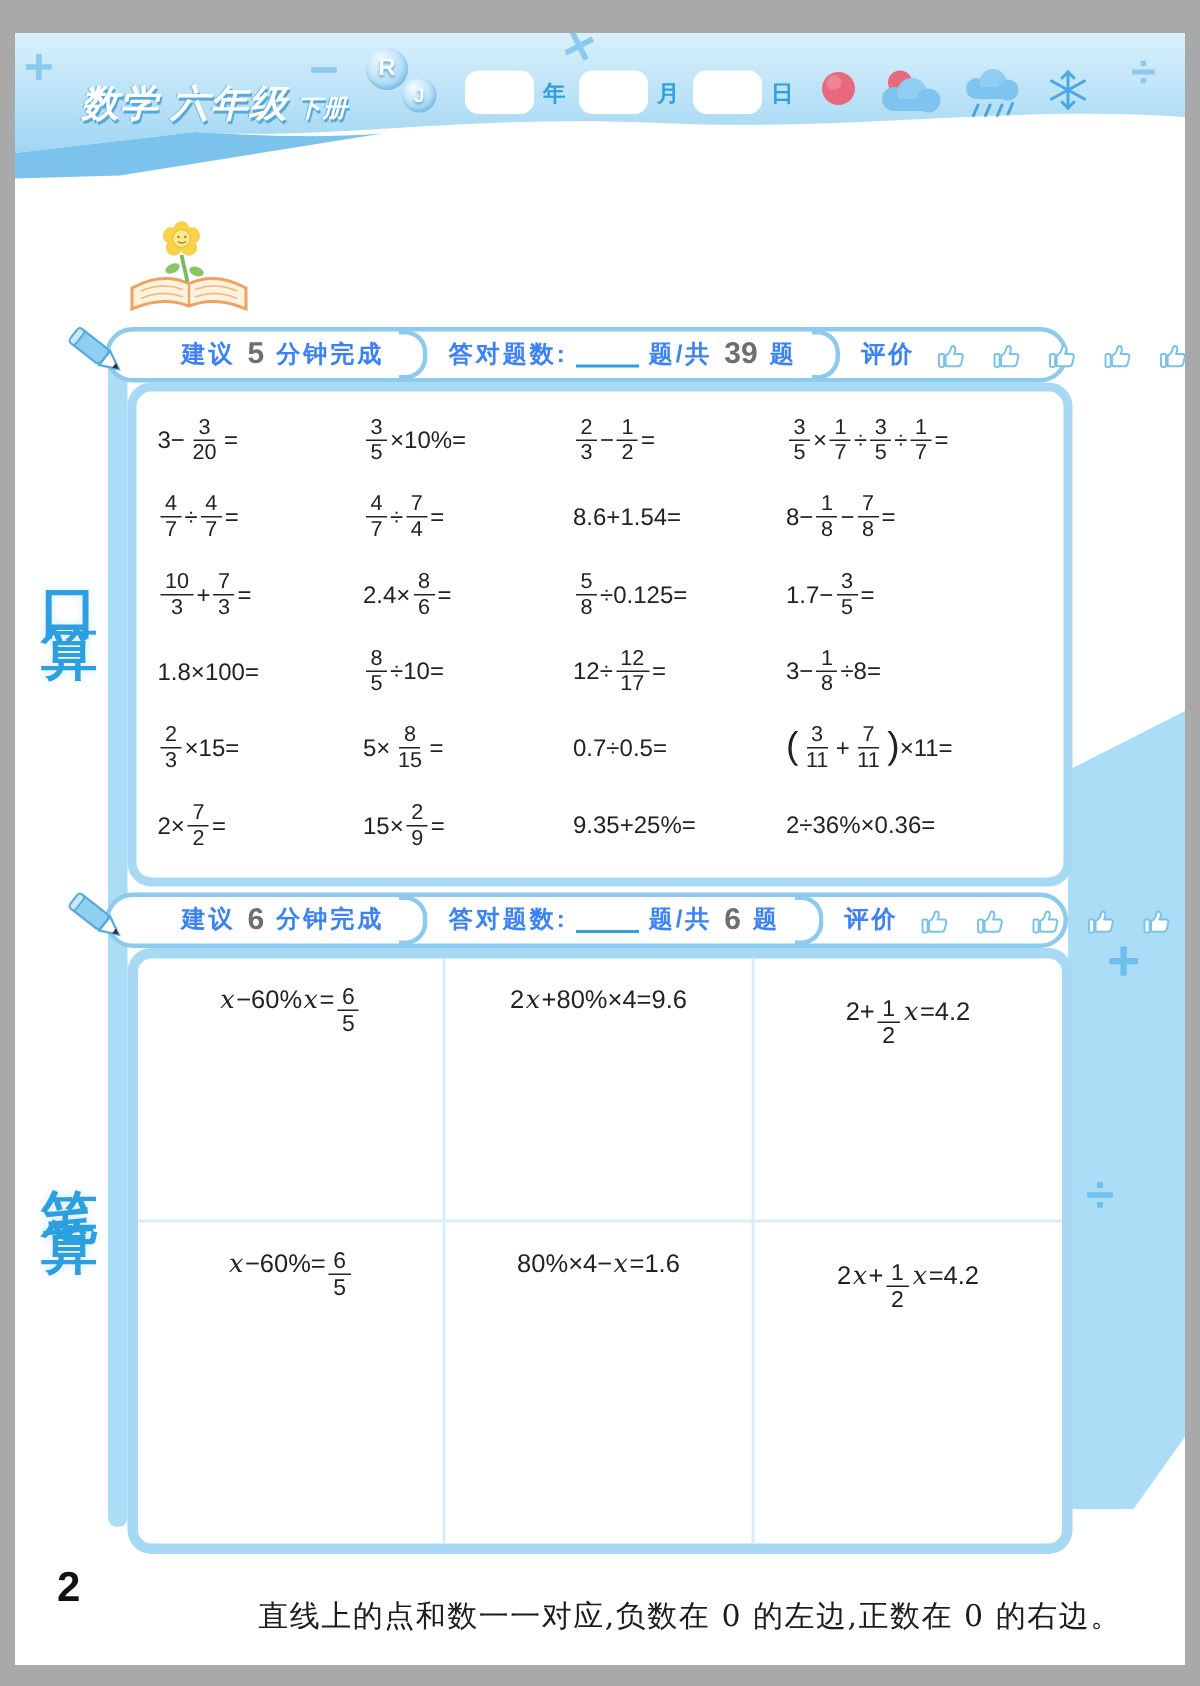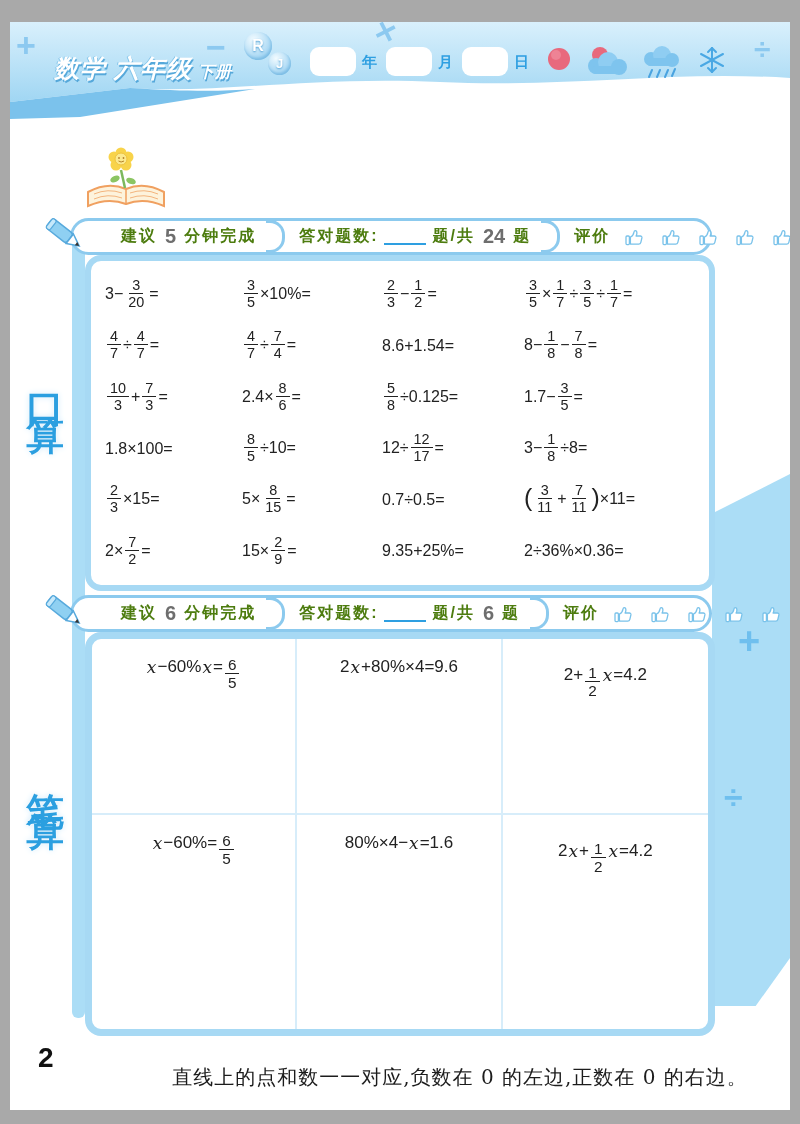--- a/index.html
+++ b/index.html
@@ -29,21 +29,21 @@
   .vstripe{position:absolute;left:62px;top:204px;width:13px;height:792px;background:#abddf6;border-radius:6px;}
   .rband{position:absolute;left:702px;top:418px;width:78px;height:566px;background:#abddf6;
          clip-path:polygon(0 13%,100% 6%,100% 91.5%,56% 100%,0 100%);}
   .rband .decor{color:#6fbfee;}
 
   
   .pill{position:absolute;left:60px;width:642px;height:37px;background:#fff;border:3px solid #8ccaee;
         border-radius:20px;display:flex;align-items:center;box-sizing:border-box;padding-left:48px;z-index:3;}
   .pencil{position:absolute;left:-34px;top:-12px;}
   .seg{display:flex;align-items:center;gap:6px;white-space:nowrap;}
-  .blue{color:#4d7c0f;font-weight:bold;font-size:16px;letter-spacing:2px;}
+  .blue{color:#3b82f6;font-weight:bold;font-size:16px;letter-spacing:2px;}
   .bignum{color:#6e6e6e;font-weight:bold;font-size:20px;padding:0 2px;}
   .blank{display:inline-block;width:42px;height:14px;border-bottom:2px solid #2e9fe1;}
   .divider{width:16px;height:27px;border:3px solid #8ccaee;border-left:none;border-radius:0 15px 15px 0;
            margin:0 14px 0 10px;flex:none;}
   .thumbs{display:flex;gap:15px;margin-left:8px;}
   .thumbs svg{display:block;}
 
   
   .box{position:absolute;left:75px;width:630px;background:#fff;border:6px solid #a7d9f4;border-radius:16px;
        box-sizing:border-box;z-index:2;}
@@ -187,21 +187,21 @@
       <div class="seg">
         <span class="blue">建议</span>
         <span class="bignum">5</span>
         <span class="blue">分钟完成</span>
       </div>
       <span class="divider"></span>
       <div class="seg">
         <span class="blue">答对题数:</span>
         <span class="blank"></span>
         <span class="blue">题/共</span>
-        <span class="bignum">24</span>
+        <span class="bignum">39</span>
         <span class="blue">题</span>
       </div>
       <span class="divider"></span>
       <div class="seg">
         <span class="blue">评价</span>
         <span class="thumbs">
   <svg width="22" height="22" viewBox="0 0 22 22">
     <rect x="2" y="10" width="3.4" height="8.6" rx="1" fill="#fff" stroke="#79c2ea" stroke-width="1.3"></rect>
     <path d="M6.4 18v-7c1.9-.7 3.1-2.4 3.5-4.7.16-.9.55-1.7 1.35-1.7 1.05 0 1.65 1.05 1.65 2.3 0 1.1-.3 2.2-.85 3.1h4.3c1.05 0 1.75.95 1.55 1.9l-1.05 4.4c-.26 1.05-1.05 1.9-2.2 1.9H8.1c-.7 0-1.7-.3-1.7-1.2z" fill="#fff" stroke="#79c2ea" stroke-width="1.3" stroke-linejoin="round"></path>
   </svg>

